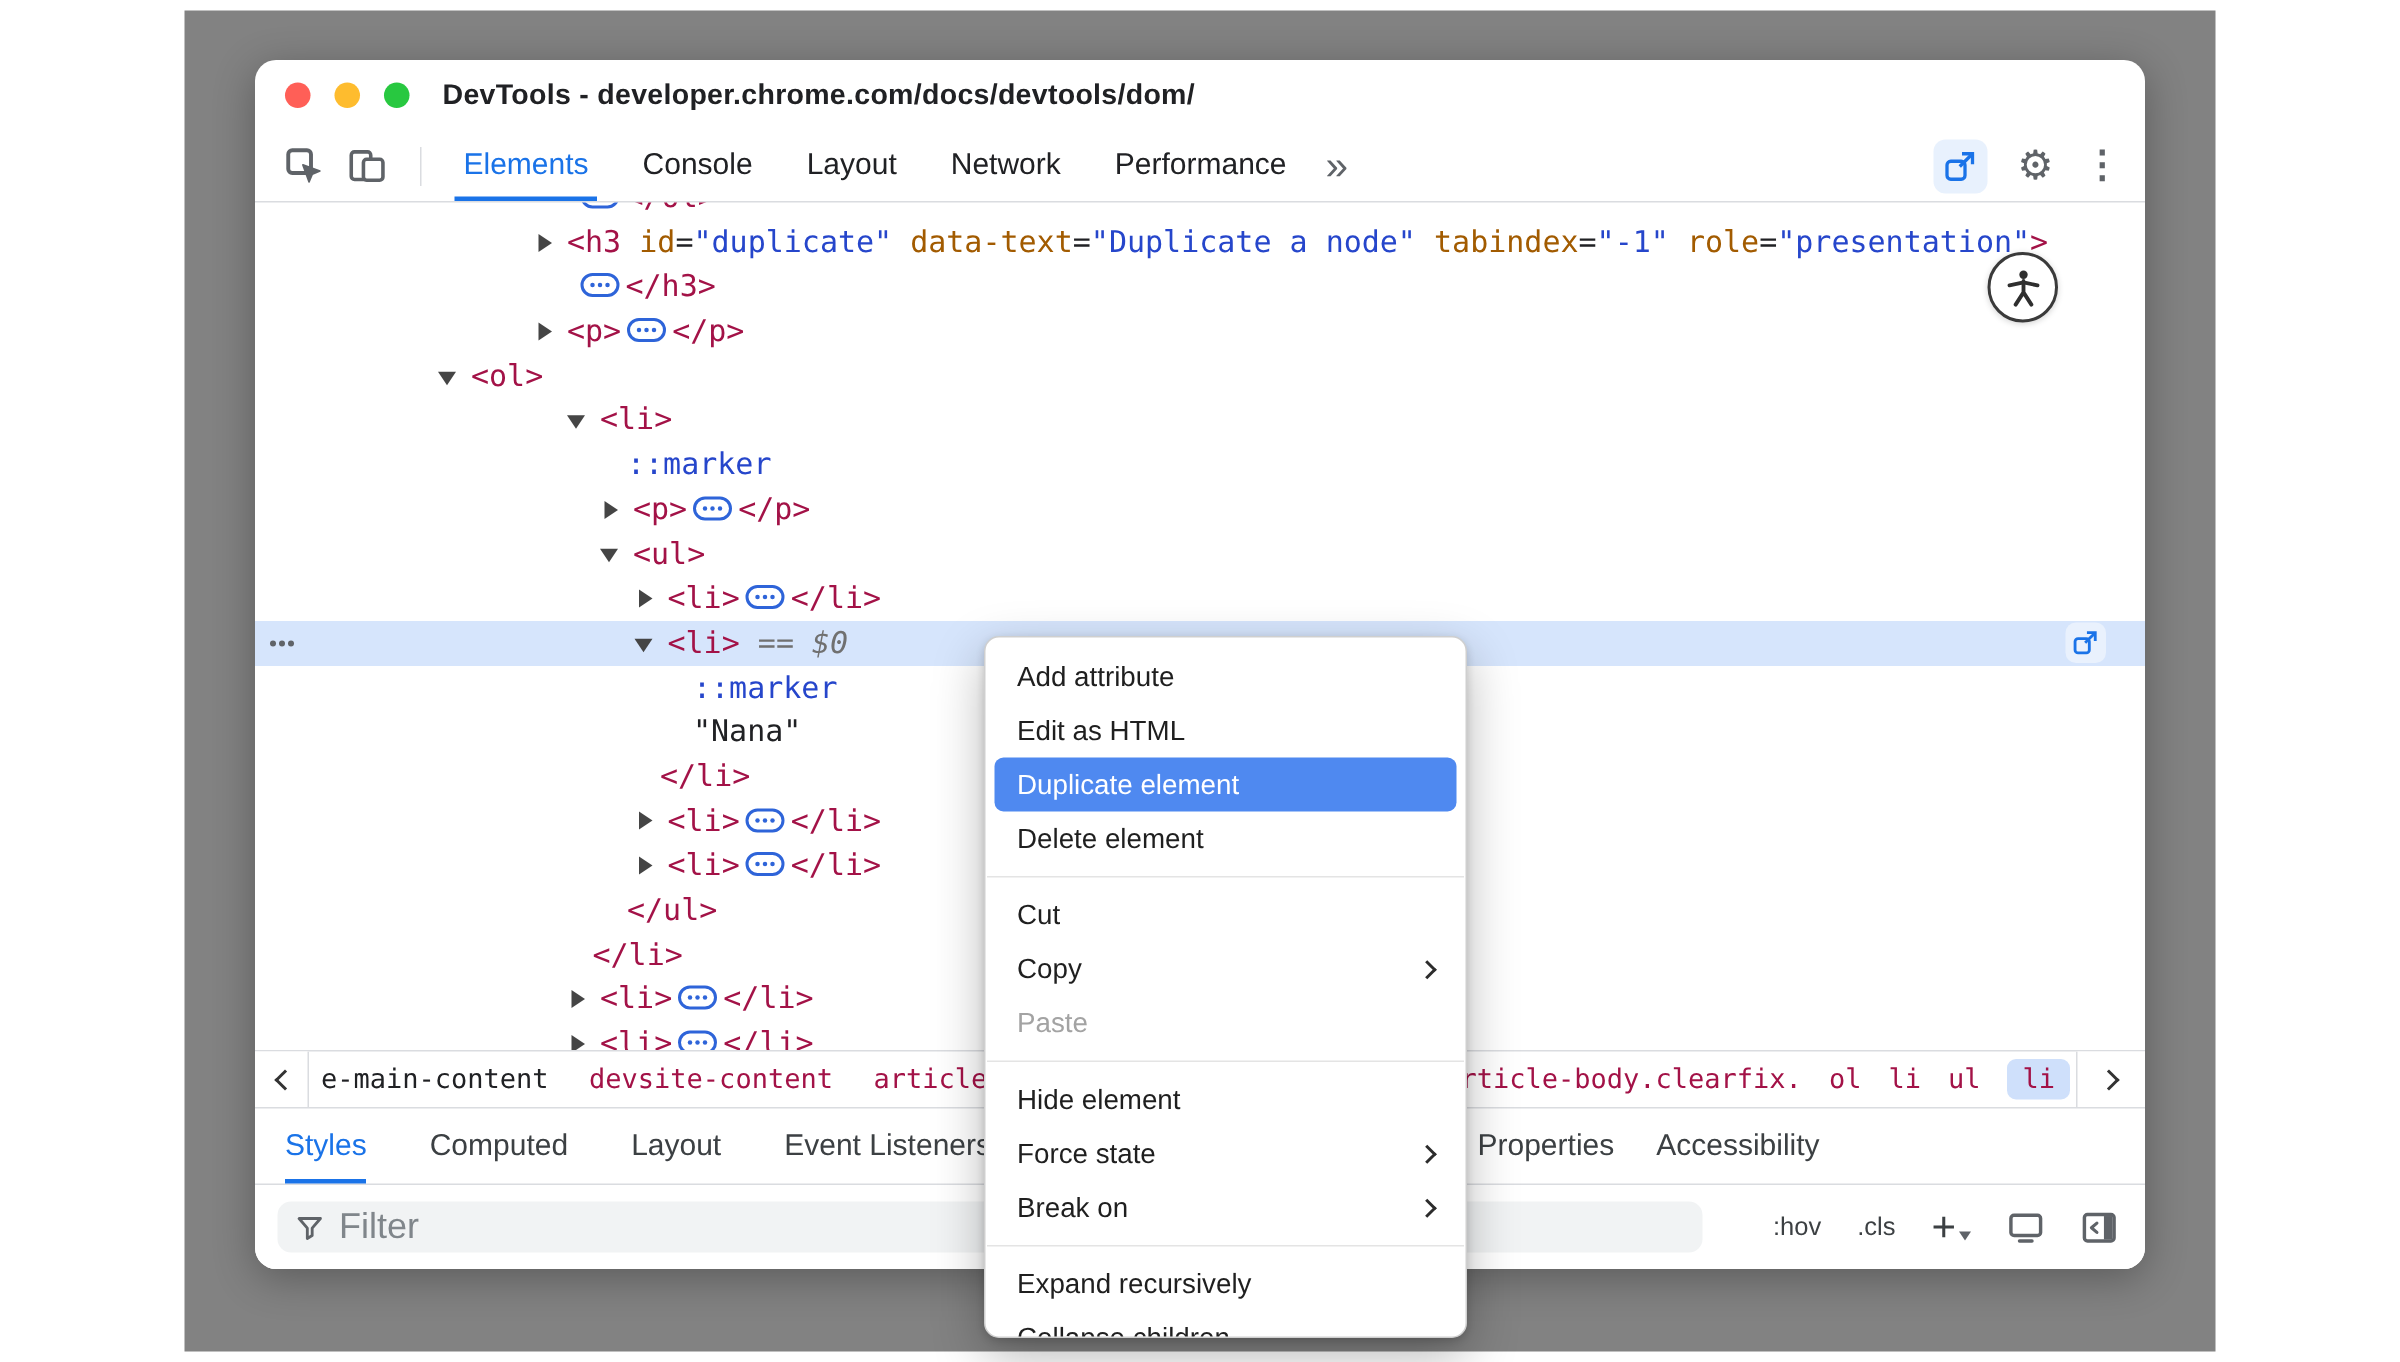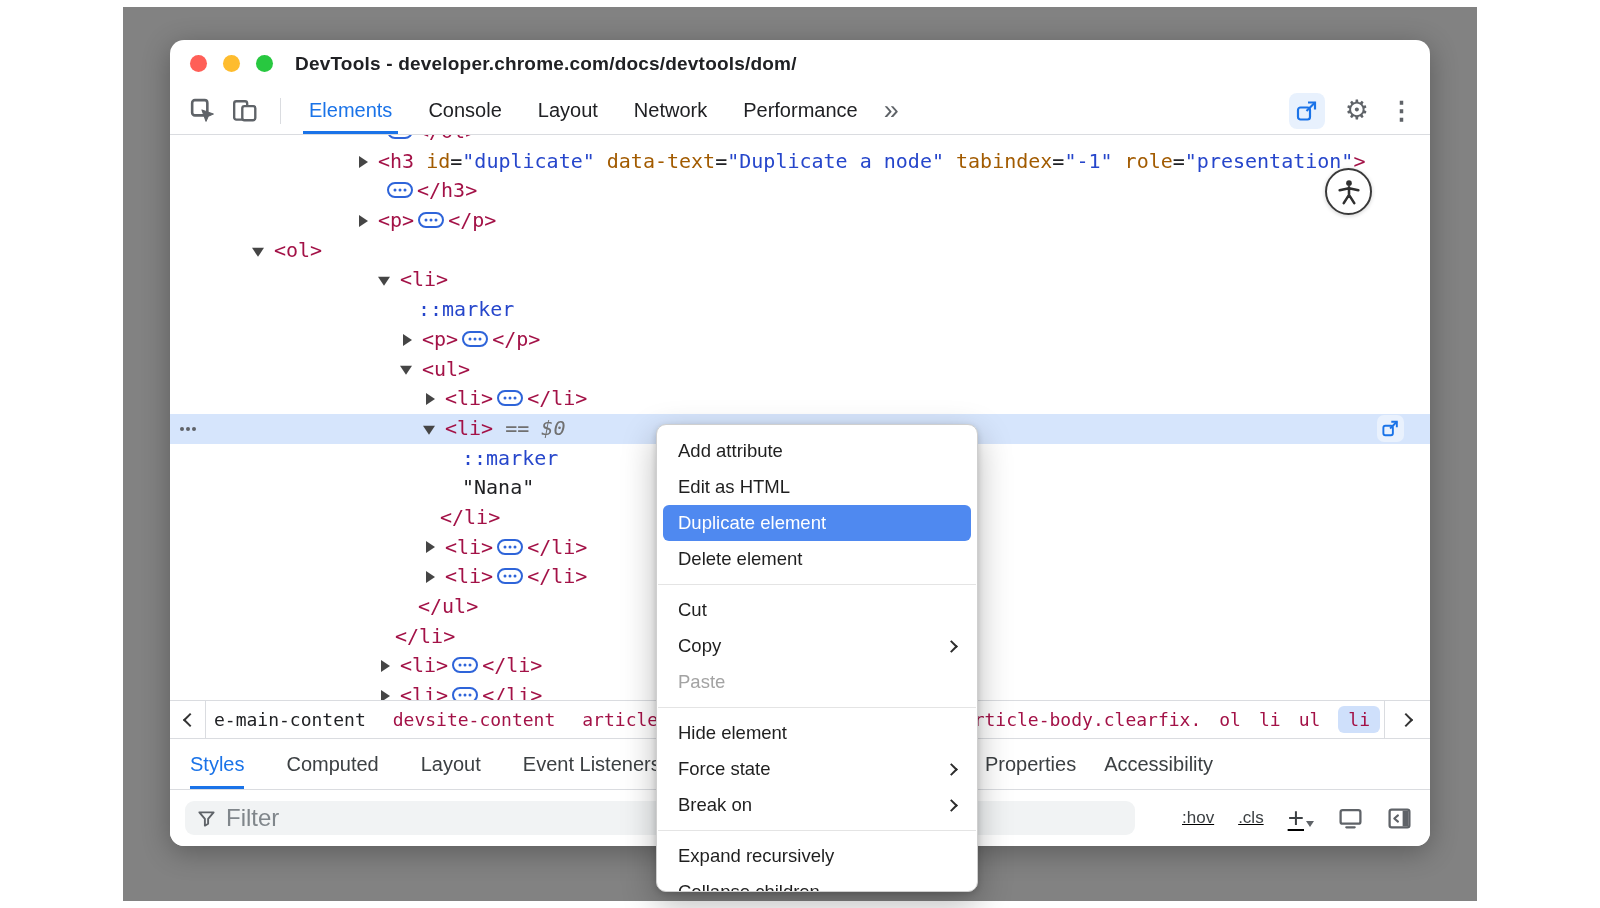--- a/index.html
+++ b/index.html
@@ -89,21 +89,21 @@
   .stabs-left{position:absolute;left:20px;top:0;height:100%;display:flex;gap:42px;}
   .stabs-right{position:absolute;left:815px;top:0;height:100%;display:flex;gap:28px;}
   .stab{display:flex;align-items:center;height:100%;font-size:20px;color:#3c4043;
         border-bottom:3px solid transparent;padding-top:3px;white-space:pre;}
   .stab.active{color:var(--accent);border-bottom-color:var(--accent);}
 
   
   .filterbar{position:absolute;top:750px;left:0;right:0;height:56px;display:flex;align-items:center;padding:0 15px;background:#fff;}
   .filter-input{width:950px;height:34px;background:#f1f3f4;border-radius:9px;display:flex;align-items:center;padding:0 12px;}
   .filter-input .ph{font-size:24px;margin-left:10px;color:#80868b;}
-  .filter-right{position:absolute;right:18px;display:flex;align-items:center;gap:24px;text-decoration:underline;}
+  .filter-right{position:absolute;right:18px;display:flex;align-items:center;gap:24px;}
   .txtbtn{font-size:17px;color:#3c4043;}
   .plusbtn{display:flex;align-items:flex-end;}
   .plus{font-size:28px;color:#3c4043;line-height:22px;}
   .caret{width:0;height:0;border-top:6px solid #5f6368;border-left:4px solid transparent;border-right:4px solid transparent;margin-left:2px;margin-bottom:2px;}
 
   
   .ctx-menu{position:absolute;left:656px;top:424px;width:322px;height:468px;background:#fff;border-radius:10px;
         box-shadow:0 2px 6px rgba(0,0,0,.16),0 12px 34px rgba(0,0,0,.28);border:1px solid #cfcfcf;
         overflow:hidden;padding-top:8px;z-index:50;}
   .mitem{height:36px;display:flex;align-items:center;padding:0 21px;font-size:18.5px;color:#1f1f1f;}
@@ -161,21 +161,21 @@
       <span class="gear">⚙</span>
       <span class="kebab">⋮</span>
     </div>
   </div>
 
   <div class="tree">
       <div class="trow" style="padding-left: 213px;"><div class="oval"></div><span class="tk-tag">&lt;/ol&gt;</span></div>
       <div class="trow" style="padding-left: 184px;"><div class="arr right"></div><span class="tk-tag">&lt;h3</span><span class="tk-attr"> id</span><span class="tk-punc">=</span><span class="tk-val">"duplicate"</span><span class="tk-attr"> data-text</span><span class="tk-punc">=</span><span class="tk-val">"Duplicate a node"</span><span class="tk-attr"> tabindex</span><span class="tk-punc">=</span><span class="tk-val">"-1"</span><span class="tk-attr"> role</span><span class="tk-punc">=</span><span class="tk-val">"presentation"</span><span class="tk-tag">&gt;</span></div>
       <div class="trow" style="padding-left: 213px;"><div class="oval"></div><span class="tk-tag">&lt;/h3&gt;</span></div>
       <div class="trow" style="padding-left: 184px;"><div class="arr right"></div><span class="tk-tag">&lt;p&gt;</span><div class="oval"></div><span class="tk-tag">&lt;/p&gt;</span></div>
-      <div class="trow" style="padding-left: 80px;"><div class="arr down"></div><span class="tk-tag">&lt;ol&gt;</span></div>
+      <div class="trow" style="padding-left: 120px;"><div class="arr down"></div><span class="tk-tag">&lt;ol&gt;</span></div>
       <div class="trow" style="padding-left: 206px;"><div class="arr down"></div><span class="tk-tag">&lt;li&gt;</span></div>
       <div class="trow" style="padding-left: 248px;"><span class="tk-pseudo">::marker</span></div>
       <div class="trow" style="padding-left: 228px;"><div class="arr right"></div><span class="tk-tag">&lt;p&gt;</span><div class="oval"></div><span class="tk-tag">&lt;/p&gt;</span></div>
       <div class="trow" style="padding-left: 228px;"><div class="arr down"></div><span class="tk-tag">&lt;ul&gt;</span></div>
       <div class="trow" style="padding-left: 251px;"><div class="arr right"></div><span class="tk-tag">&lt;li&gt;</span><div class="oval"></div><span class="tk-tag">&lt;/li&gt;</span></div>
       <div class="trow sel" style="padding-left: 251px;"><div class="arr down"></div><span class="tk-tag">&lt;li&gt;</span><span class="tk-meta"> == </span><span class="tk-metai">$0</span><div class="rowdots"></div><div class="rowbadge"><svg width="19" height="19" viewBox="0 0 24 24">
             <rect x="3" y="8.5" width="12" height="12" rx="2.5" fill="none" stroke="#1a73e8" stroke-width="2.4"></rect>
             <path d="M13 3.5 h7 v7" fill="none" stroke="#1a73e8" stroke-width="2.4"></path>
             <path d="M20 3.5 L11.5 12" fill="none" stroke="#1a73e8" stroke-width="2.4"></path>
           </svg></div></div>

